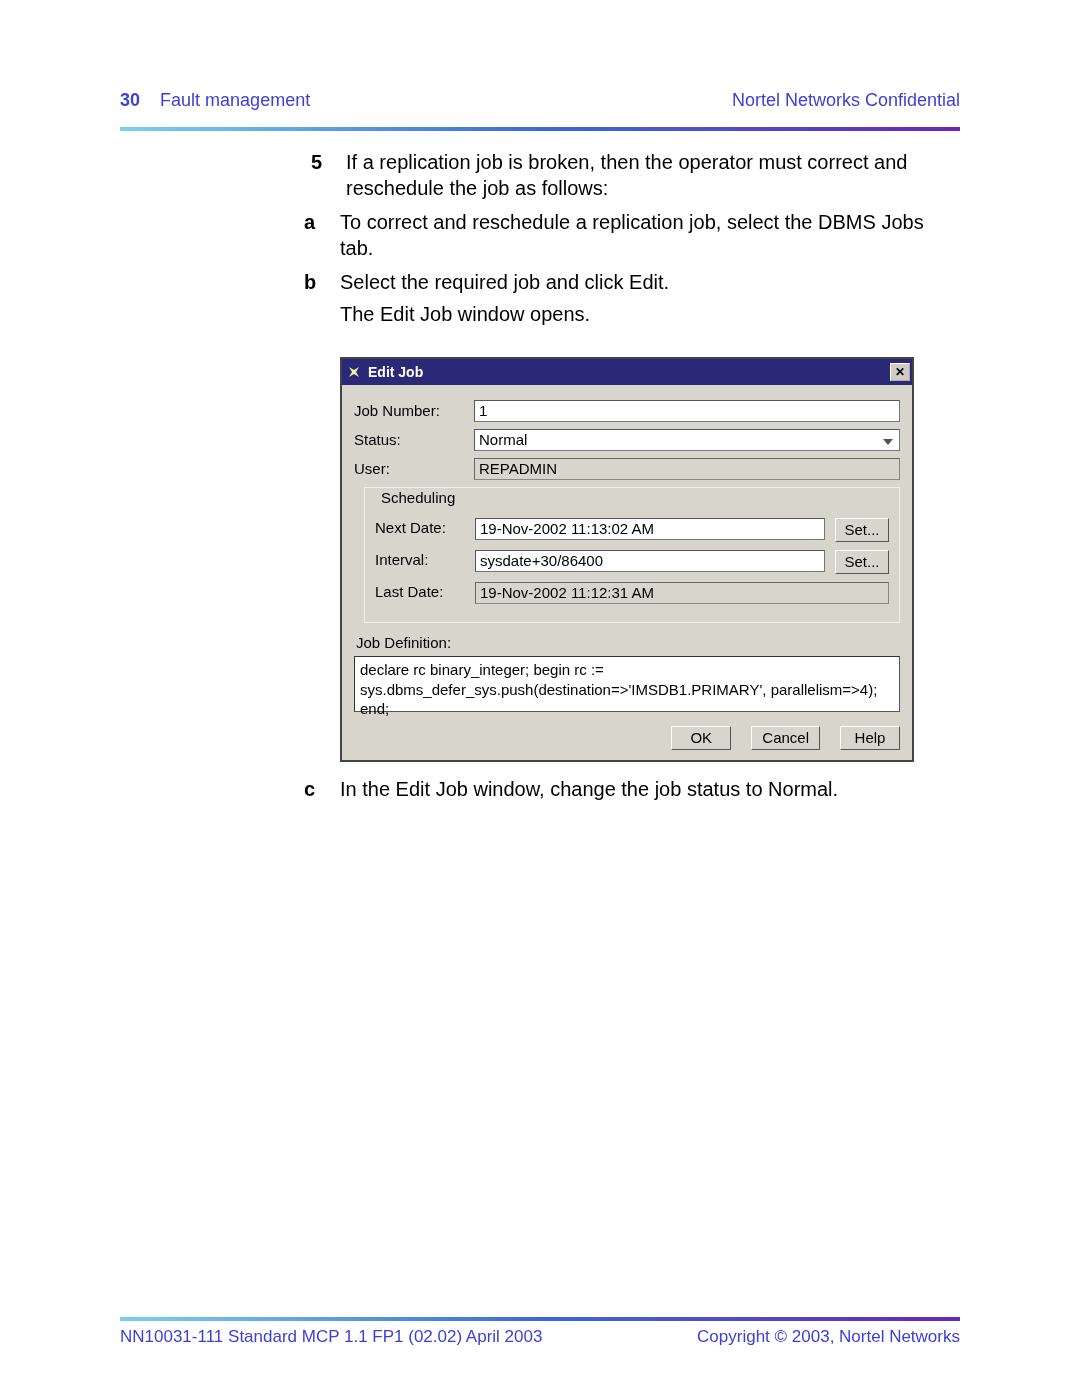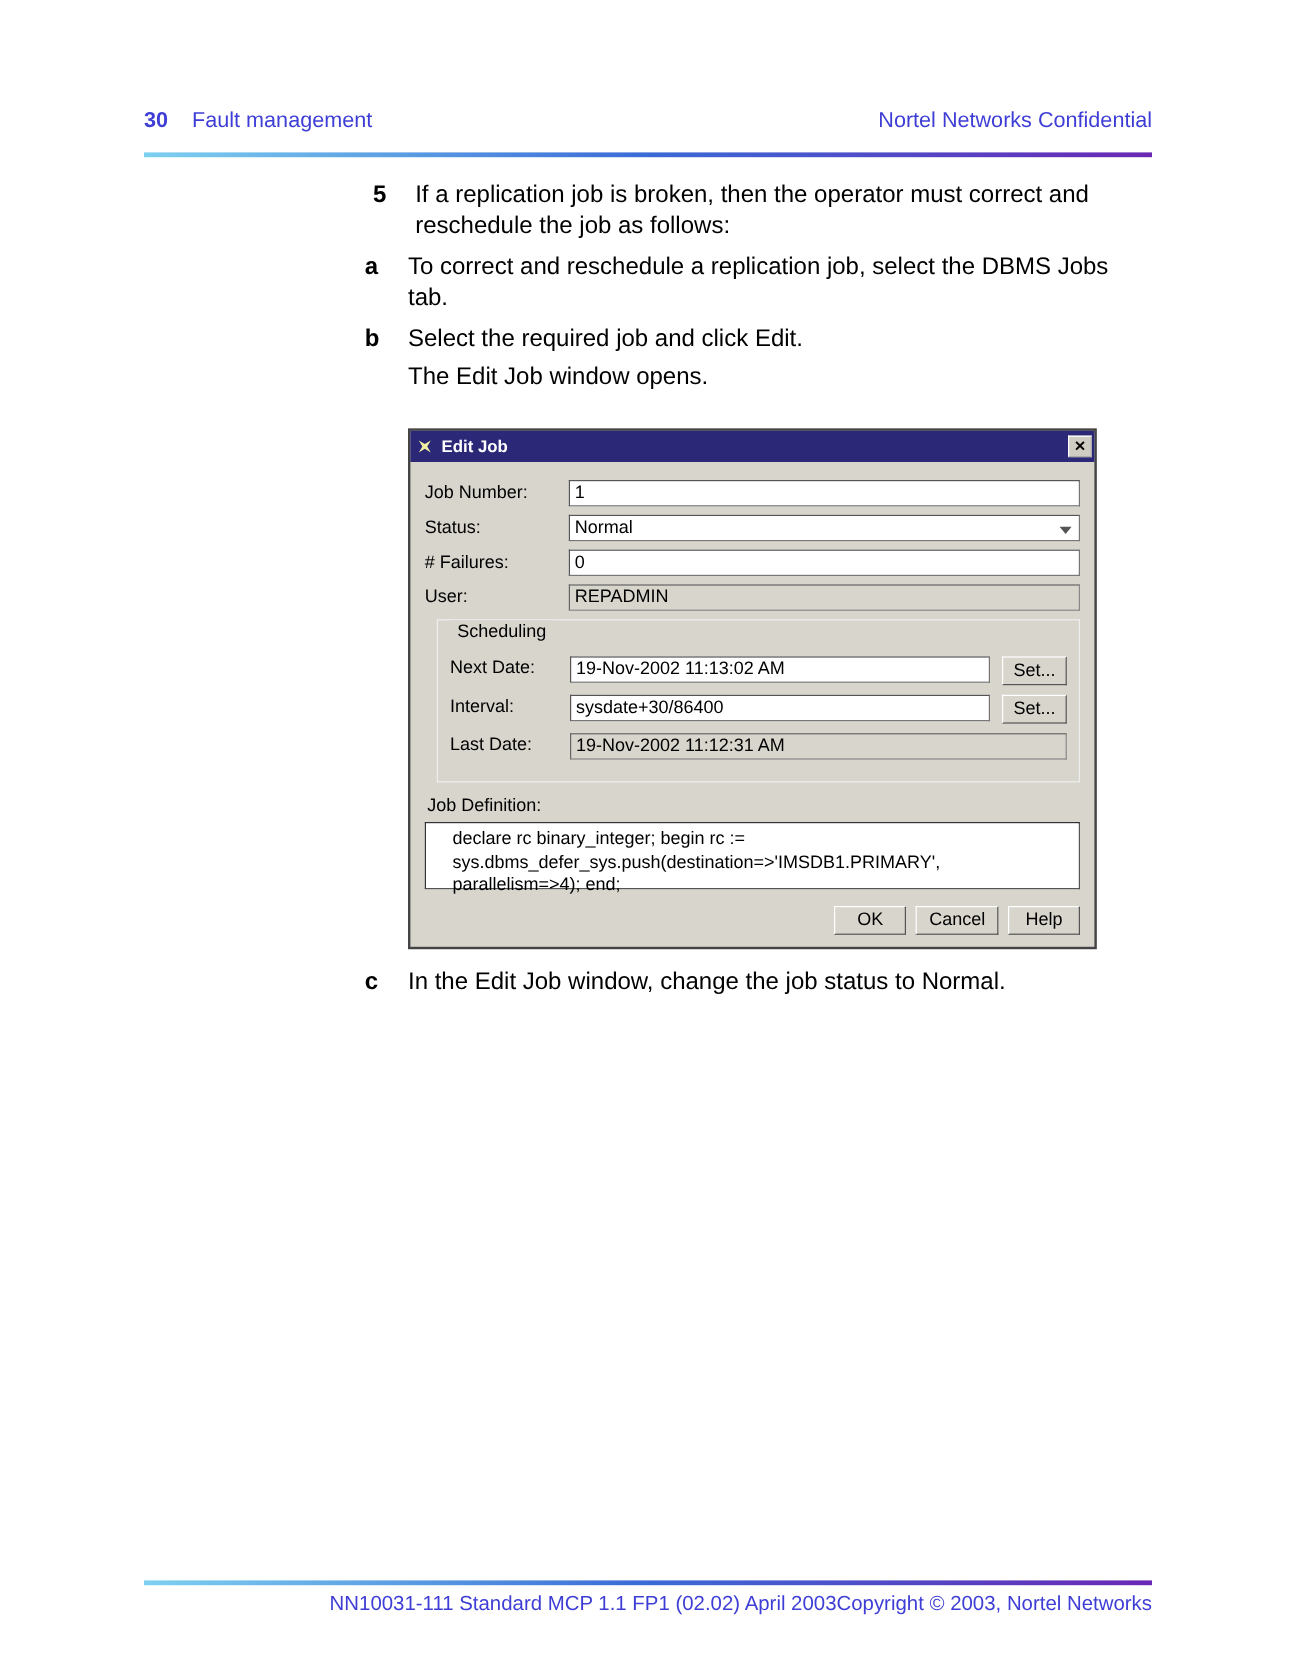--- a/index.html
+++ b/index.html
@@ -33,27 +33,27 @@
   .select{position:relative}
   .select::after{content:"";position:absolute;right:6px;top:9px;border-left:5px solid transparent;border-right:5px solid transparent;border-top:6px solid #555}
   .readonly{background:#d8d5cd;border:1px solid #888;border-top-color:#666;border-left-color:#666}
   .fieldset{border:1px groove #eee;margin:6px 0 10px 10px;padding:2px 10px 10px 10px}
   .legend{position:relative;top:-2px;background:#d8d5cd;display:inline-block;padding:0 6px;font-size:15px}
   .sched-row{display:flex;align-items:flex-start;gap:10px;margin:8px 0}
   .slabel{width:90px}
   .btn{background:#d8d5cd;border:1px solid #fff;border-right-color:#555;border-bottom-color:#555;height:24px;padding:0 10px;display:flex;align-items:center;justify-content:center;font-size:15px;box-sizing:border-box}
   .setbtn{width:54px}
   .jobdef-label{margin:4px 2px 4px 2px}
-  .jobdef-box{background:#fff;border:1px solid #555;border-top-color:#333;border-left-color:#333;padding:3px 22px;font-size:15px;line-height:1.3;height:56px;box-sizing:border-box}
-  .btn-row{display:flex;justify-content:flex-end;gap:8px;margin-top:14px}
+  .jobdef-box{background:#fff;border:1px solid #555;border-top-color:#333;border-left-color:#333;padding:3px 5px;font-size:15px;line-height:1.3;height:56px;box-sizing:border-box}
+  .btn-row{display:flex;justify-content:flex-end;gap:20px;margin-top:14px}
   .btn-row .btn{min-width:60px}
   
   .footer{position:absolute;left:120px;right:120px;bottom:50px}
   .bot-rule{height:4px;background:linear-gradient(to right,#7dd0f0 0%,#3a6ad6 50%,#6a28b4 100%);margin-bottom:6px}
-  .footer-row{display:flex;justify-content:flex-end;font-size:17px;color:#3e3ed6}
+  .footer-row{display:flex;justify-content:space-between;font-size:17px;color:#3e3ed6}
 </style>
 </head>
 <body>
 <div class="page">
 
   <div class="header-row">
     <div class="hdr-left">
       <span class="pagenum">30</span>
       <span>&nbsp;&nbsp;</span>
       <span>Fault management</span>
@@ -104,24 +104,20 @@
               <div class="flabel">Job Number:</div>
               <div class="field">1</div>
             </div>
             <div class="frow">
               <div class="flabel">Status:</div>
               <div class="field select">
                 <span>Normal</span>
               </div>
             </div>
             <div class="frow">
-              <div class="flabel"># Failures:</div>
-              <div class="field">0</div>
-            </div>
-            <div class="frow">
               <div class="flabel">User:</div>
               <div class="field readonly">REPADMIN</div>
             </div>
 
             <div class="fieldset">
               <span class="legend">Scheduling</span>
               <div class="sched-row">
                 <div class="slabel">Next Date:</div>
                 <div class="field" style="flex:1">19-Nov-2002 11:13:02 AM</div>
                 <div class="btn setbtn">Set...</div>

